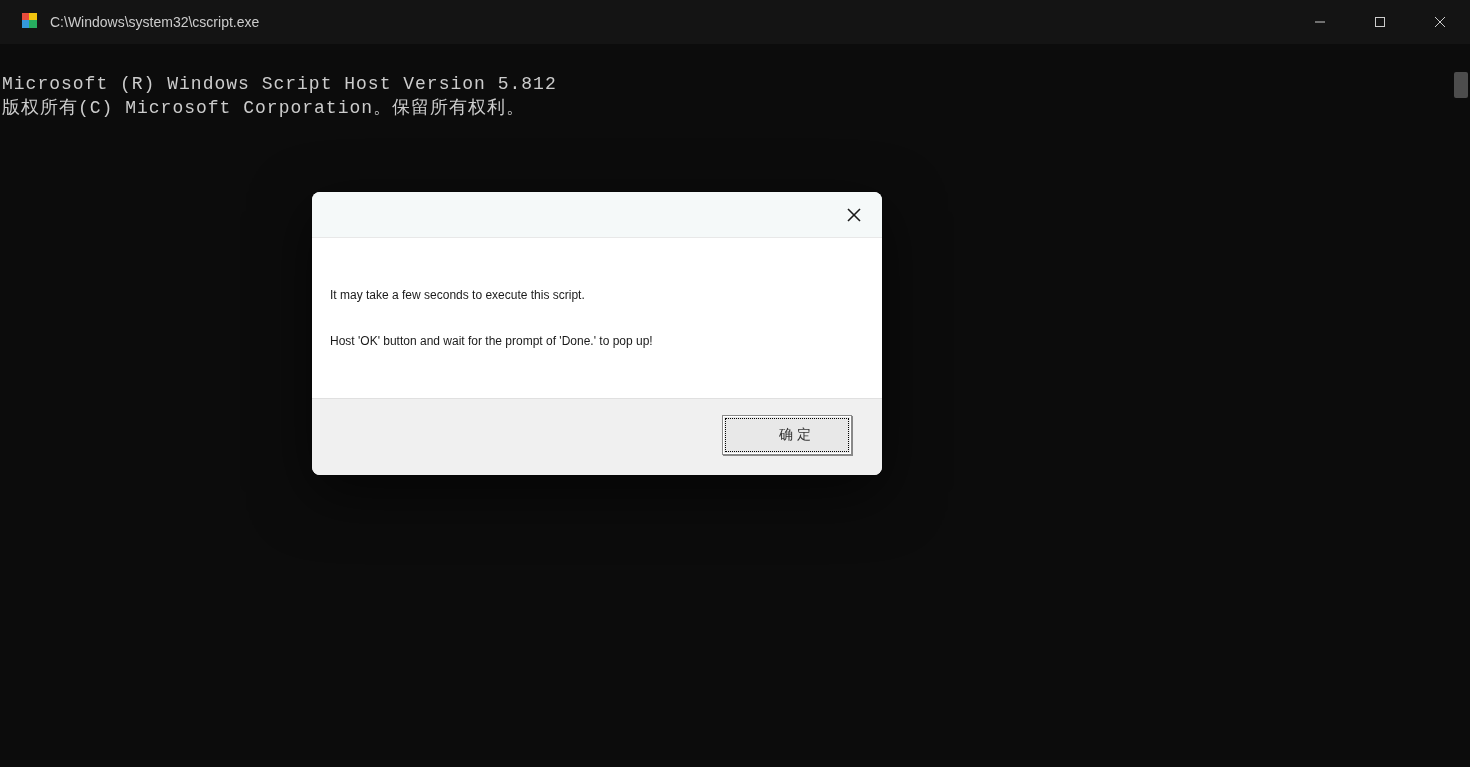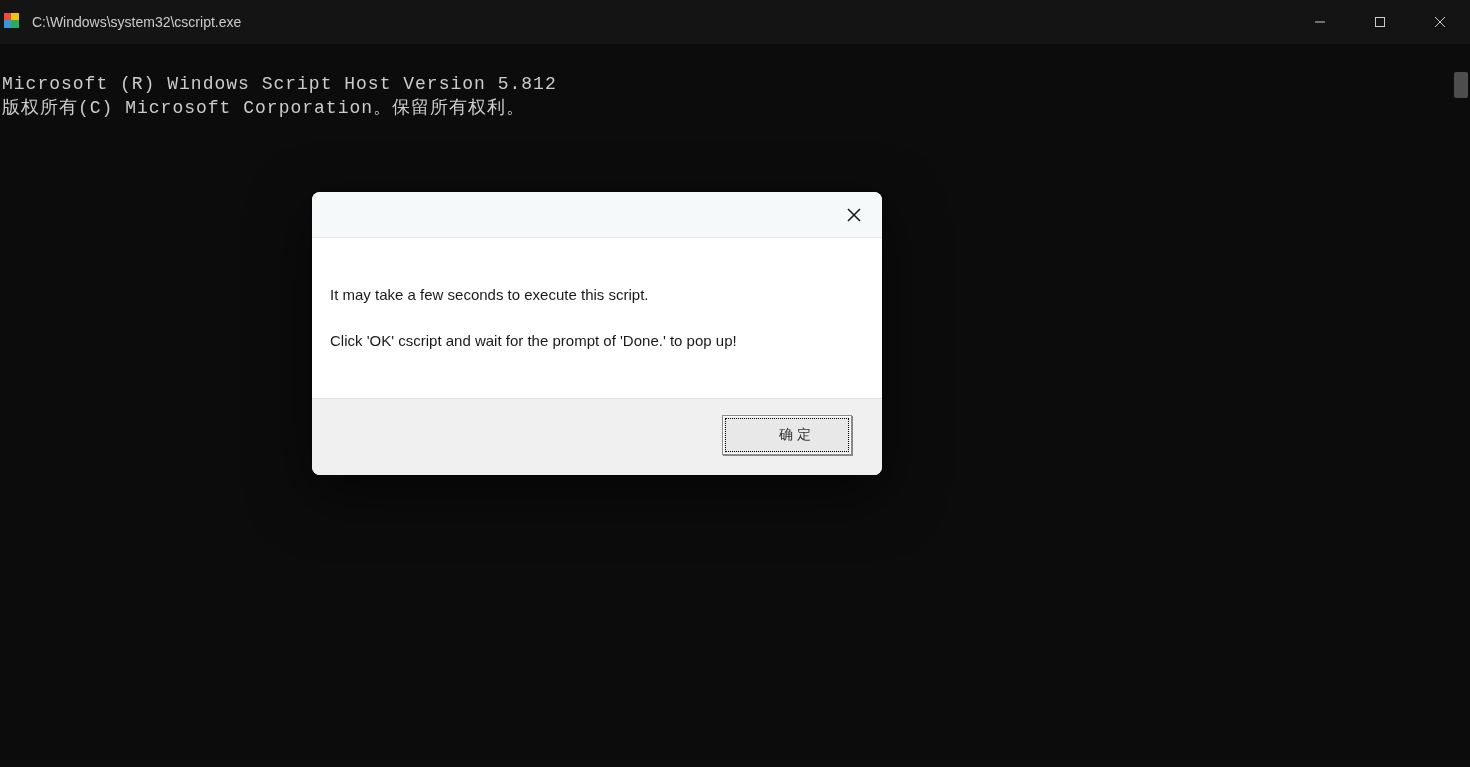--- a/index.html
+++ b/index.html
@@ -19,21 +19,21 @@
     display: flex;
     align-items: center;
     justify-content: space-between;
     color: #cccccc;
     font-size: 14px;
     user-select: none;
   }
   .titlebar-left {
     display: flex;
     align-items: center;
-    padding-left: 4px;
+    padding-left: 22px;
     gap: 10px;
   }
   .titlebar-icon {
     width: 18px;
     height: 18px;
     position: relative;
   }
   .titlebar-icon .sq {
     position: absolute;
     width: 8px;
@@ -113,21 +113,21 @@
     width: 28px;
     height: 28px;
     display: flex;
     align-items: center;
     justify-content: center;
   }
   .dialog-close svg { stroke: #1b1b1b; }
   .dialog-body {
     padding: 46px 18px 46px 18px;
     color: #1a1a1a;
-    font-size: 15px;
+    font-size: 12px;
     line-height: 22px;
   }
   .dialog-body .line1 { margin-bottom: 24px; font-weight: 500; }
   .dialog-body .line2 { font-weight: 500; }
   .dialog-foot {
     background: #f0f0f0;
     padding: 16px 30px 20px 30px;
     display: flex;
     justify-content: flex-end;
     border-top: 1px solid #e0e0e0;
@@ -195,20 +195,20 @@
   <div class="dialog-head">
     <div class="dialog-close">
       <svg width="16" height="16" viewBox="0 0 16 16" fill="none">
         <line x1="2" y1="2" x2="14" y2="14" stroke-width="1.6"></line>
         <line x1="14" y1="2" x2="2" y2="14" stroke-width="1.6"></line>
       </svg>
     </div>
   </div>
   <div class="dialog-body">
     <div class="line1">It may take a few seconds to execute this script.</div>
-    <div class="line2">Click 'OK' cscript and wait for the prompt of 'Done.' to pop up!</div>
+    <div class="line2">Host 'OK' button and wait for the prompt of 'Done.' to pop up!</div>
   </div>
   <div class="dialog-foot">
     <div class="ok-btn">
       <span>确定</span>
     </div>
   </div>
 </div>
 
 </body></html>

